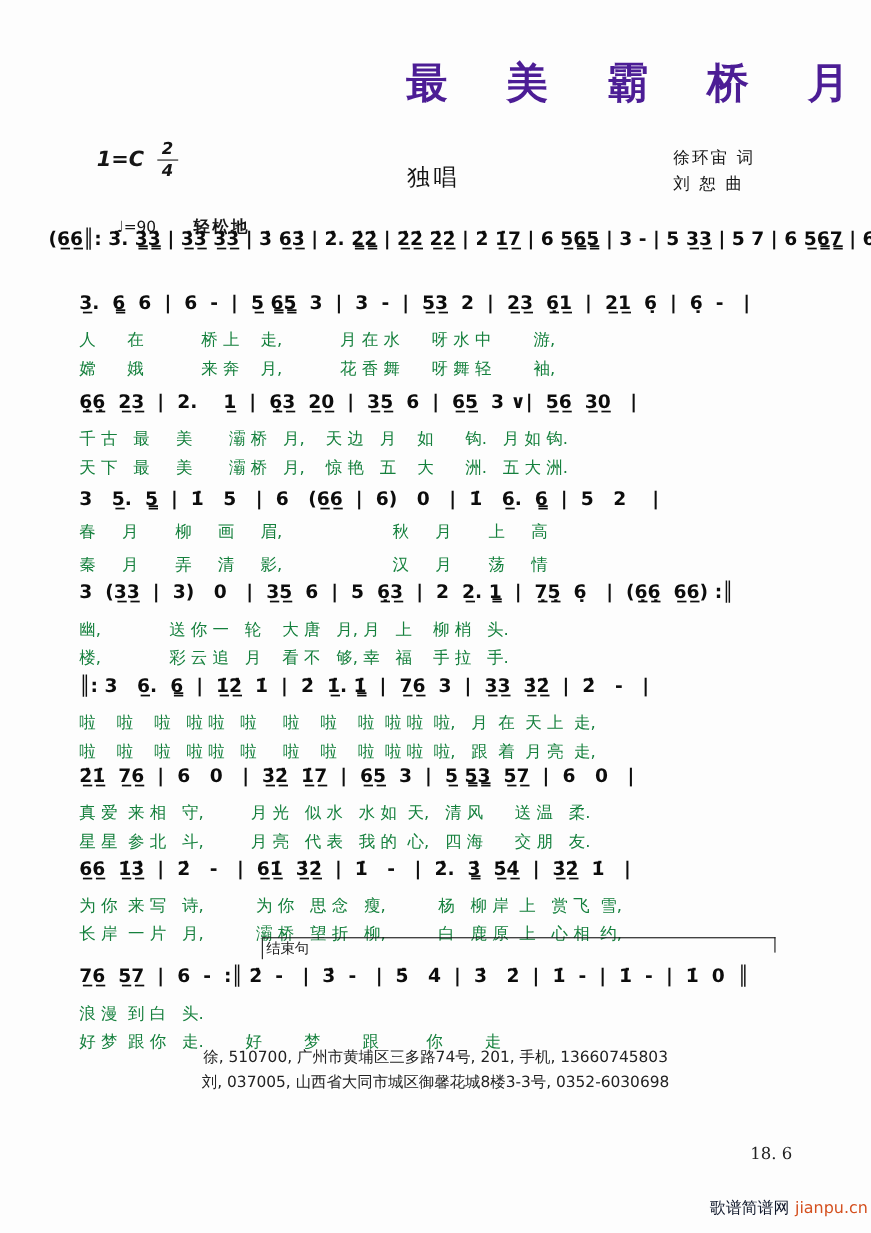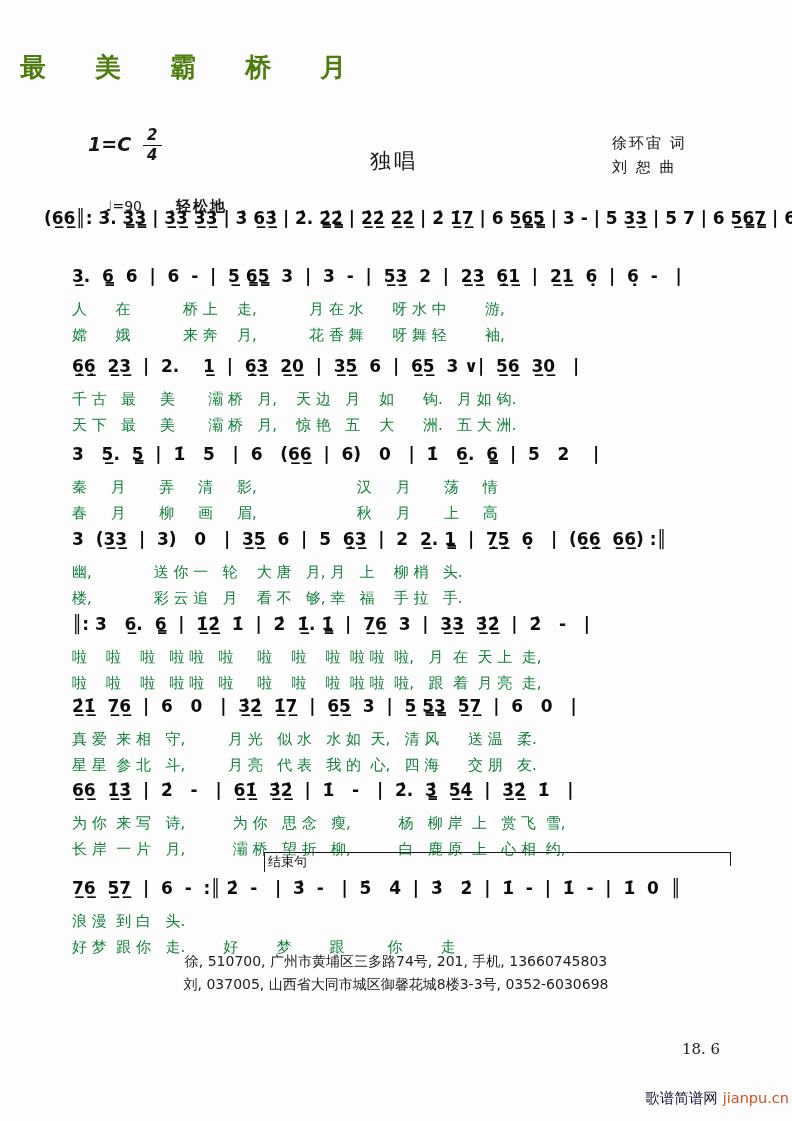--- a/index.html
+++ b/index.html
@@ -7,23 +7,23 @@
     position:relative;
     width:792px;height:1121px;
     margin:0 auto;
     background:#fdfdfd;
     color:#161616;
     font-family:"DejaVu Sans","Liberation Sans",sans-serif;
     overflow:hidden;
   }
   .title{
     position:absolute;top:50px;left:0;right:0;
-    margin:0;text-align:left;text-indent:20px;
+    margin:0;text-align:right;text-indent:20px;
     font-family:"DejaVu Serif","Liberation Serif",serif;
-    font-size:26px;font-weight:600;letter-spacing:20px;color:#4d7c0f;
+    font-size:38px;font-weight:600;letter-spacing:20px;color:#4c1d95;
   }
   .keysig{position:absolute;top:128px;left:88px;font-size:19px;font-weight:bold;white-space:nowrap;font-style:italic;}
   .ts{display:inline-block;vertical-align:middle;text-align:center;margin-left:12px;line-height:1;font-size:15px;}
   .ts-num{display:block;border-bottom:1.5px solid #161616;padding:0 4px 2px;}
   .ts-den{display:block;padding-top:2px;}
   .perform{position:absolute;top:147px;left:370px;font-size:21px;letter-spacing:3px;}
   .credits{position:absolute;top:131px;left:612px;font-size:15px;line-height:24px;letter-spacing:2px;}
   .tempo{position:absolute;top:181px;left:88px;font-size:14px;white-space:pre;}
   .tempo .bpm{font-weight:normal;text-align:center;}
   .tempo .expr{font-size:15px;font-weight:bold;margin-left:34px;letter-spacing:2px;}
@@ -42,21 +42,21 @@
     font-size:17px;font-weight:bold;line-height:32px;
     white-space:pre;color:#0d0d0d;
   }
   .lyric{
     font-size:15px;line-height:25px;white-space:pre;color:#15803d;
     margin-top:1px;
   }
   .lyric.first{margin-top:5px;}
   .s8 .notes{margin-top:20px;}
   .ending-bracket{
-    position:absolute;top:0;left:192px;width:466px;height:13px;
+    position:absolute;top:0;left:166px;width:466px;height:13px;
     border-top:1.5px solid #161616;border-right:1.5px solid #161616;
   }
   .ending-label{
     position:absolute;left:0;top:0;
     font-size:13px;font-weight:normal;
     border-left:1.5px solid #161616;
     padding:0 5px 1px 3px;white-space:nowrap;background:transparent;
   }
   .contact{
     position:absolute;top:950px;left:0;right:0;
@@ -107,22 +107,22 @@
   </div>
 
   <div class="system s2">
     <div class="notes">6̣̲6̣̲  2̲3̲  |  2.    1̲  |  6̣̲3̲  2̲0̲  |  3̲5̲  6  |  6̲5̲  3 ∨|  5̲6̲  3̲0̲   |</div>
     <div class="lyric first">千 古   最     美       灞 桥   月,    天 边   月    如      钩.   月 如 钩.</div>
     <div class="lyric">天 下   最     美       灞 桥   月,    惊 艳   五    大      洲.   五 大 洲.</div>
   </div>
 
   <div class="system s3">
     <div class="notes">3   5̲.  5̳  |  1̇   5   |  6   (6̲6̲  |  6)   0   |  1̇   6̲.  6̳  |  5   2    |</div>
+    <div class="lyric">春     月       柳     画     眉,                     秋     月       上     高</div>
     <div class="lyric first">秦     月       弄     清     影,                     汉     月       荡     情</div>
-    <div class="lyric">春     月       柳     画     眉,                     秋     月       上     高</div>
   </div>
 
   <div class="system s4">
     <div class="notes">3  (3̲3̲  |  3)   0   |  3̲5̲  6  |  5  6̣̲3̲  |  2  2̲. 1̳  |  7̣̲5̣̲  6̣   |  (6̣̲6̣̲  6̲6̲) :║</div>
     <div class="lyric first">幽,             送 你 一   轮    大 唐   月, 月   上    柳 梢   头.</div>
     <div class="lyric">楼,             彩 云 追   月    看 不   够, 幸   福    手 拉   手.</div>
   </div>
 
   <div class="system s5">
     <div class="notes">║: 3   6̲.  6̳  |  1̲̇2̲̇  1̇  |  2̇  1̲̇. 1̳̇  |  7̲6̲  3  |  3̲3̲  3̲̇2̲̇  |  2̇   -   |</div>

